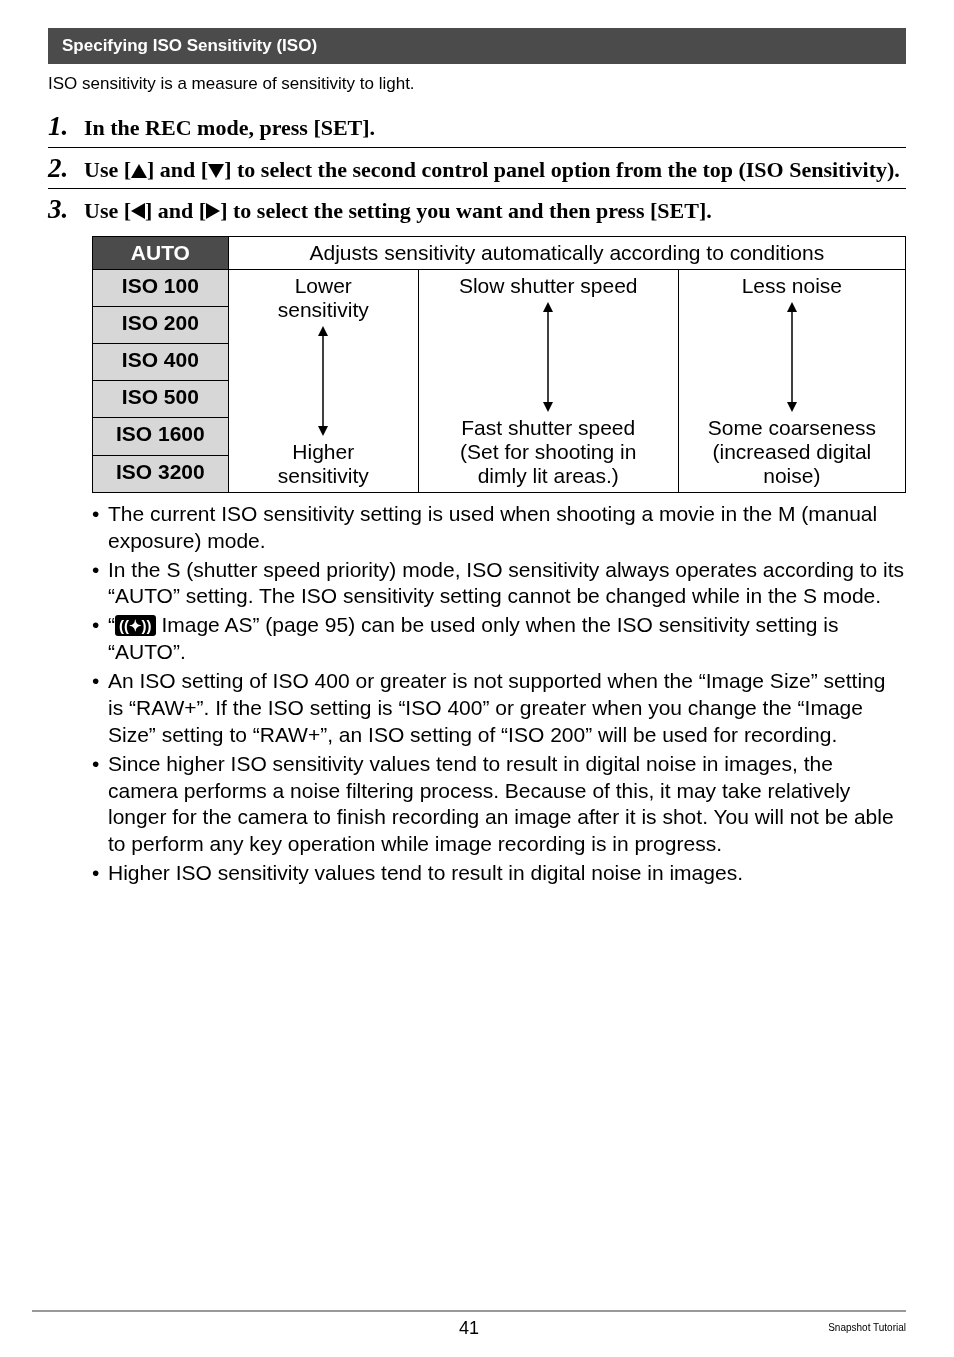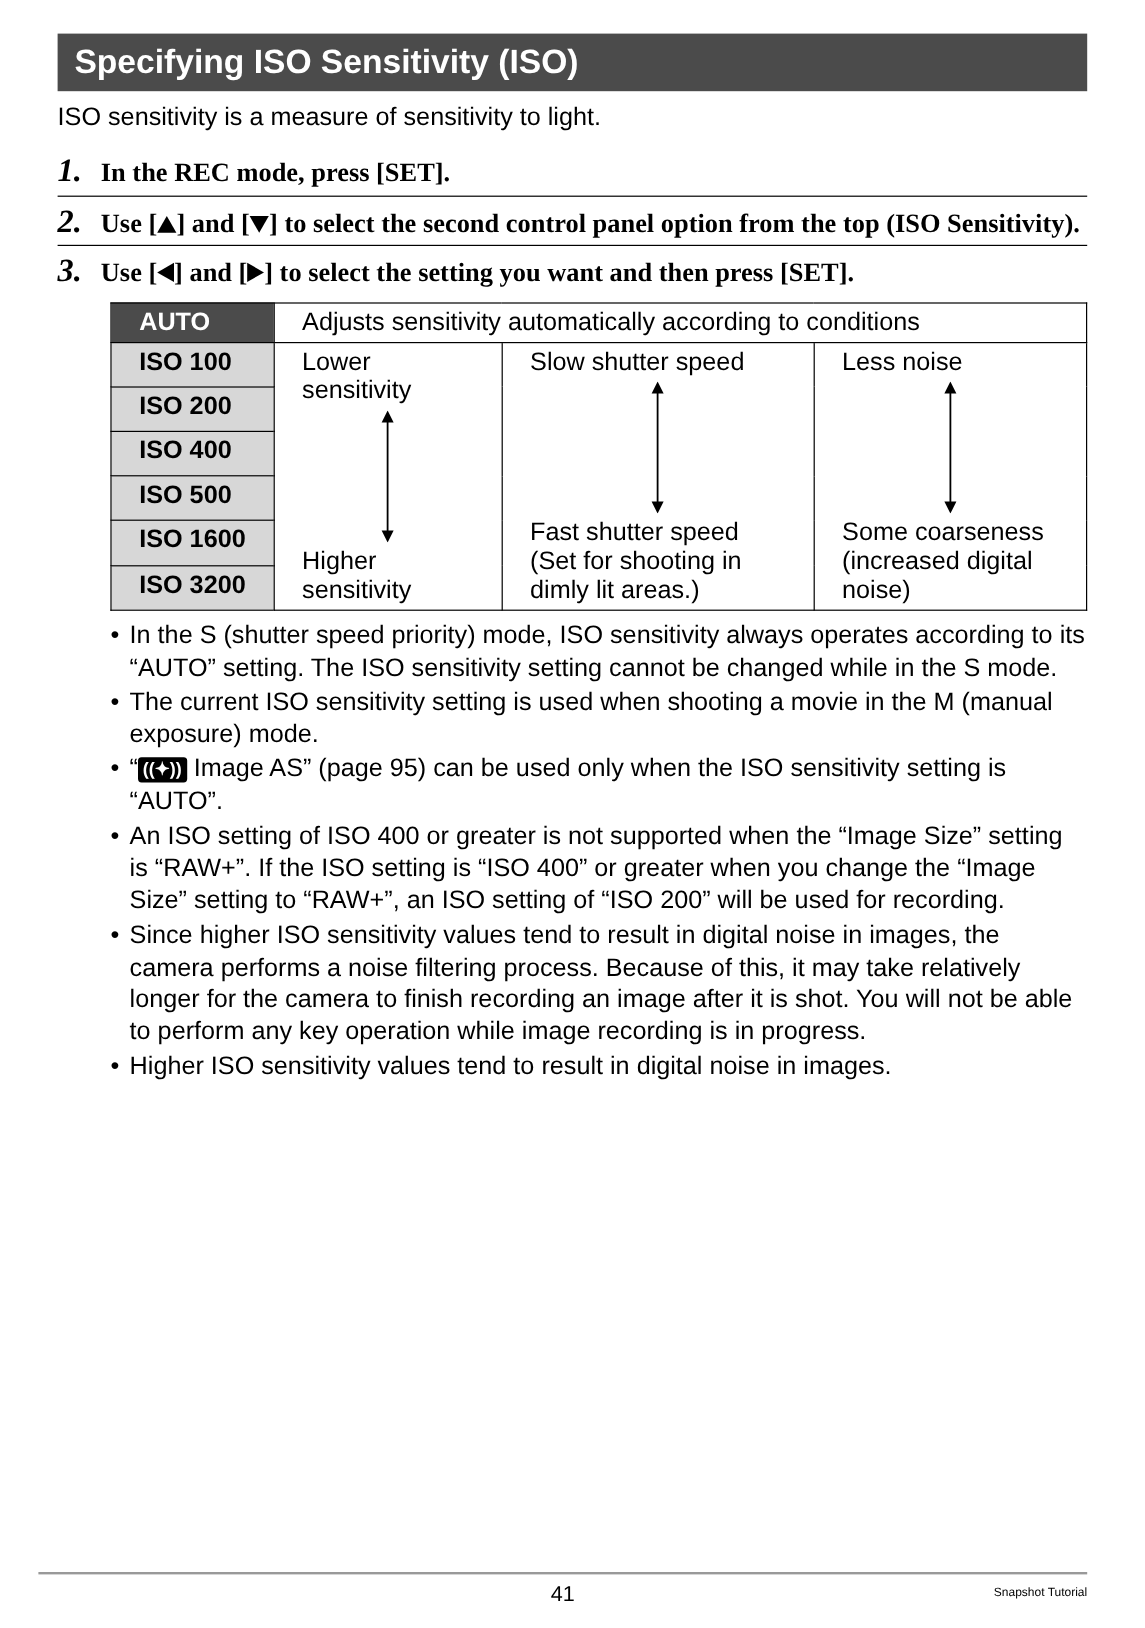--- a/index.html
+++ b/index.html
@@ -13,26 +13,26 @@
   }
   .page {
     padding: 28px 48px 20px 48px;
     position: relative;
     min-height: 1357px;
   }
   .section-header {
     background: #4b4b4b;
     color: #fff;
     font-weight: bold;
-    font-size: 28px;
+    font-size: 17px;
     padding: 8px 14px;
     margin-bottom: 10px;
   }
   .intro {
-    font-size: 21px;
+    font-size: 17px;
     margin: 8px 0 18px 0;
   }
   .step {
     display: flex;
     align-items: flex-start;
     border-top: 1px solid #000;
     padding-top: 6px;
     margin-top: 4px;
   }
   .step.first { border-top: none; padding-top: 0; }
@@ -64,21 +64,21 @@
 
   .iso-table {
     border-collapse: collapse;
     width: 814px;
     margin: 10px 0 8px 44px;
   }
   .iso-table td, .iso-table th {
     border: 1.5px solid #000;
     padding: 4px 23px;
     font-size: 21px;
-    text-align: left;
+    text-align: center;
     vertical-align: top;
   }
   .iso-table th {
     background: #4b4b4b;
     color: #fff;
     font-weight: bold;
     white-space: nowrap;
     width: 110px;
   }
   .gray-th { background: #d7d7d7 !important; color: #000 !important; }
@@ -214,22 +214,22 @@
     <tr>
           <th class="gray-th">ISO 1600</th>
         </tr>
     <tr>
           <th class="gray-th">ISO 3200</th>
         </tr>
   </tbody>
     </table>
 
   <ul class="notes">
+    <li>The current ISO sensitivity setting is used when shooting a movie in the M (manual exposure) mode.</li>
     <li>In the S (shutter speed priority) mode, ISO sensitivity always operates according to its “AUTO” setting. The ISO sensitivity setting cannot be changed while in the S mode.</li>
-    <li>The current ISO sensitivity setting is used when shooting a movie in the M (manual exposure) mode.</li>
     <li>
       <span>“</span><span class="as-icon">((✦))</span><span> Image AS” (page 95) can be used only when the ISO sensitivity setting is “AUTO”.</span>
     </li>
     <li>An ISO setting of ISO 400 or greater is not supported when the “Image Size” setting is “RAW+”. If the ISO setting is “ISO 400” or greater when you change the “Image Size” setting to “RAW+”, an ISO setting of “ISO 200” will be used for recording.</li>
     <li>Since higher ISO sensitivity values tend to result in digital noise in images, the camera performs a noise filtering process. Because of this, it may take relatively longer for the camera to finish recording an image after it is shot. You will not be able to perform any key operation while image recording is in progress.</li>
     <li>Higher ISO sensitivity values tend to result in digital noise in images.</li>
   </ul>
 
   <div class="footer">
     <div class="footer-page">41</div>

